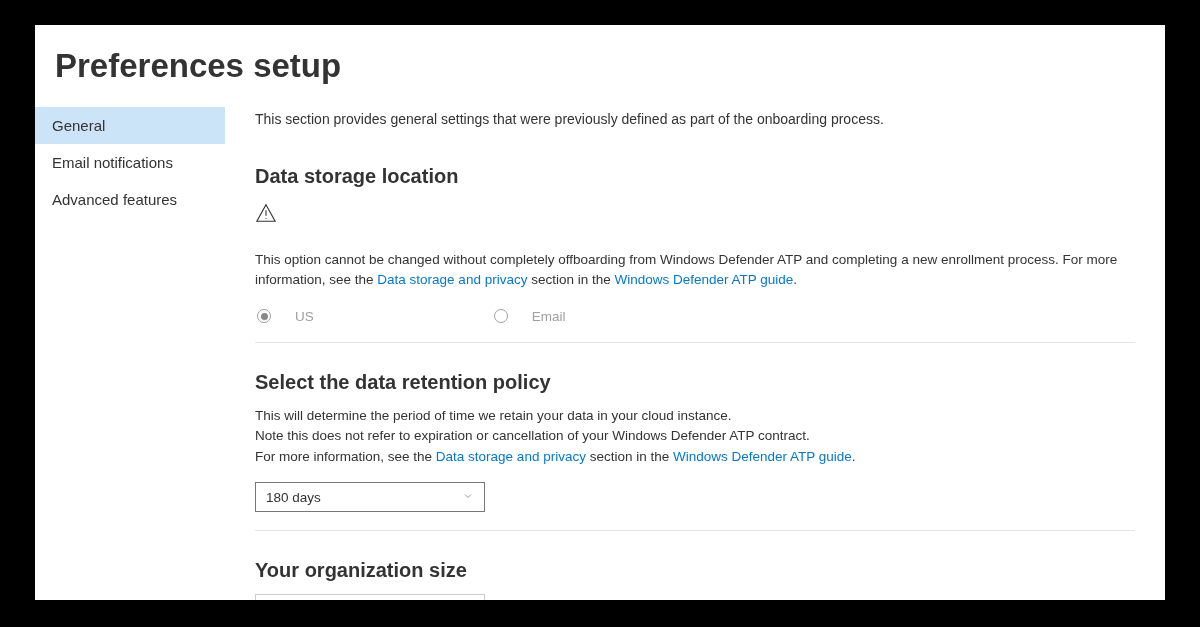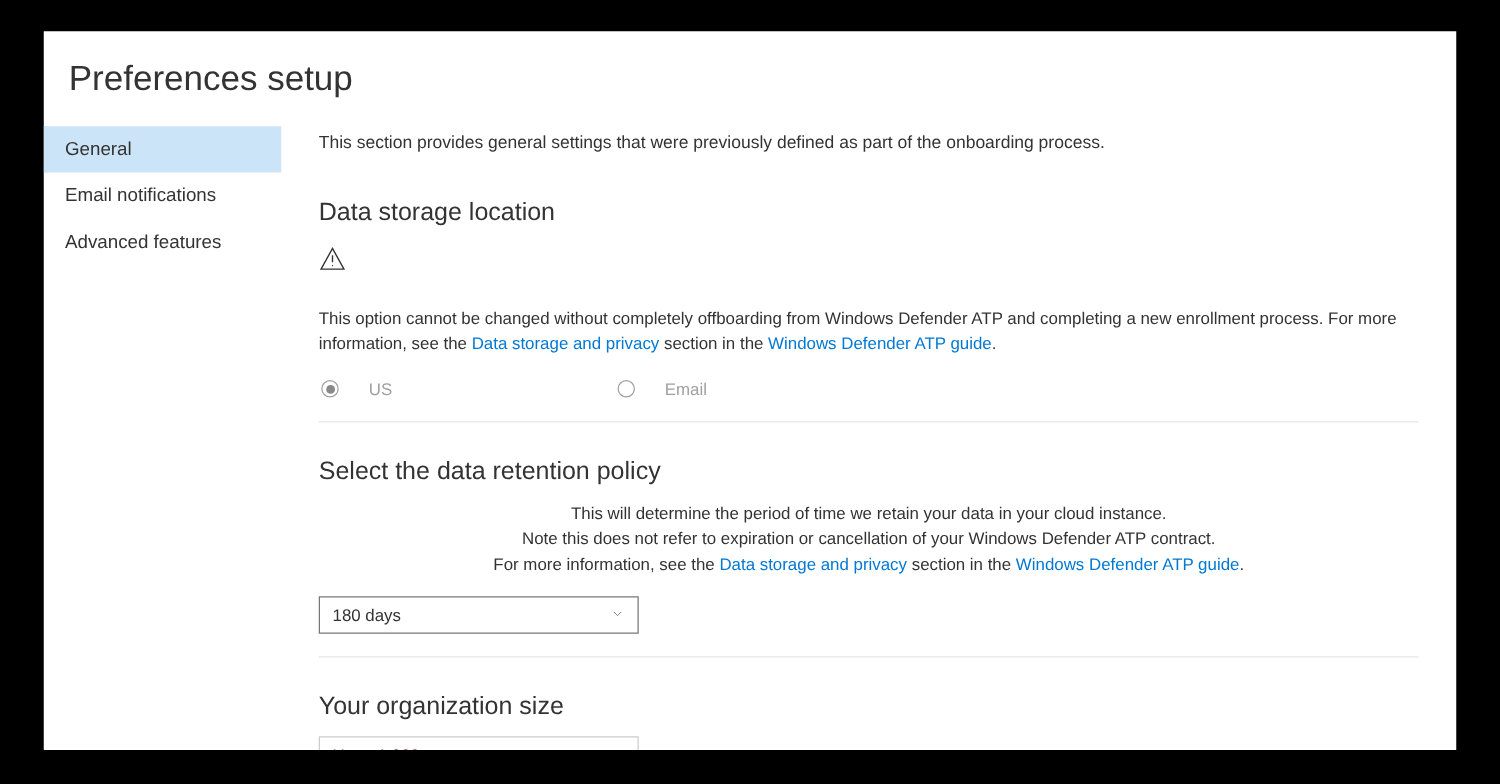--- a/index.html
+++ b/index.html
@@ -16,22 +16,22 @@
   }
   .window {
     background: #fff;
     width: 1130px;
     height: 575px;
     margin-top: 5px;
     padding: 0;
     overflow: hidden;
   }
   .page-title {
-    font-size: 28px;
-    font-weight: 400;
+    font-size: 33px;
+    font-weight: 700;
     color: #333;
     padding: 22px 0 22px 20px;
   }
   .content {
     display: flex;
   }
   .sidebar {
     width: 190px;
     flex-shrink: 0;
   }
@@ -51,21 +51,21 @@
     padding: 0 30px 0 30px;
   }
   .intro {
     font-size: 14px;
     color: #333;
     margin-bottom: 38px;
     margin-top: 4px;
   }
   .section-heading {
     font-size: 20px;
-    font-weight: 400;
+    font-weight: 700;
     color: #333;
     margin-bottom: 12px;
   }
   .warning-row {
     display: flex;
     gap: 22px;
     margin-bottom: 14px;
     flex-direction: column;
   }
   .warning-icon svg {
@@ -119,26 +119,25 @@
   hr.sep {
     border: none;
     border-top: 1px solid #e6e6e6;
     margin: 10px 0 28px 0;
   }
   .body-text {
     font-size: 13.5px;
     color: #333;
     line-height: 1.55;
     margin-bottom: 14px;
-    text-align: center;
   }
   .select-box {
     border: 1px solid #777;
     height: 30px;
-    width: 256px;
+    width: 230px;
     display: flex;
     align-items: center;
     justify-content: space-between;
     padding: 0 10px;
     font-size: 13.5px;
     color: #333;
     cursor: pointer;
     margin-bottom: 18px;
   }
   .select-box.disabled {

